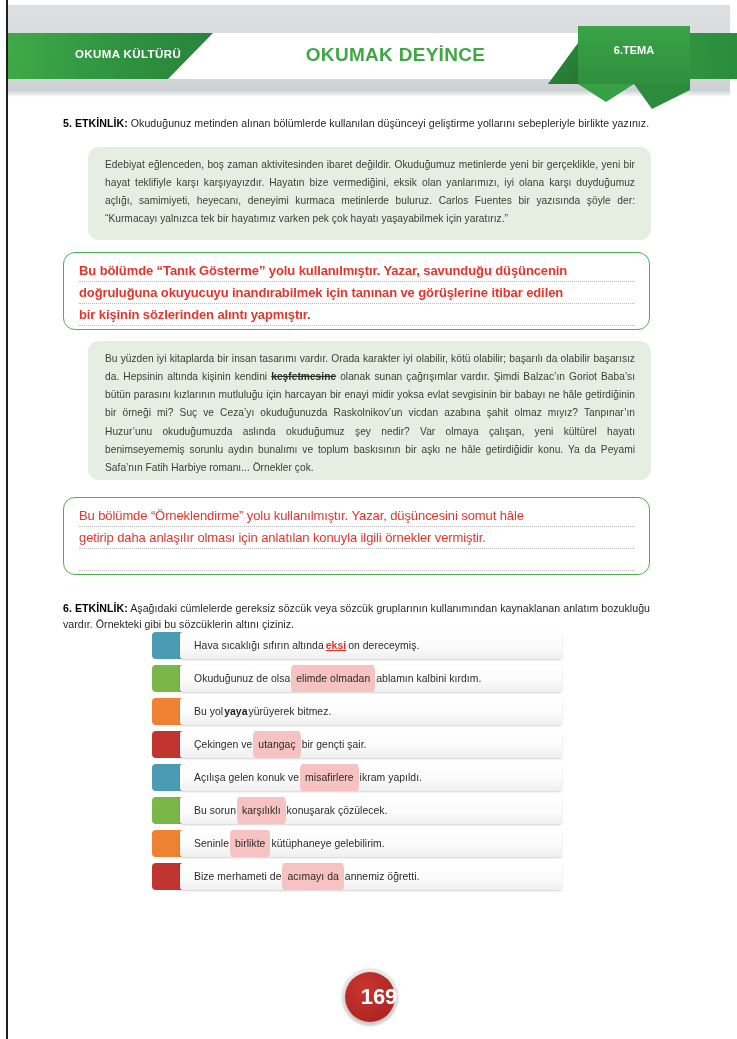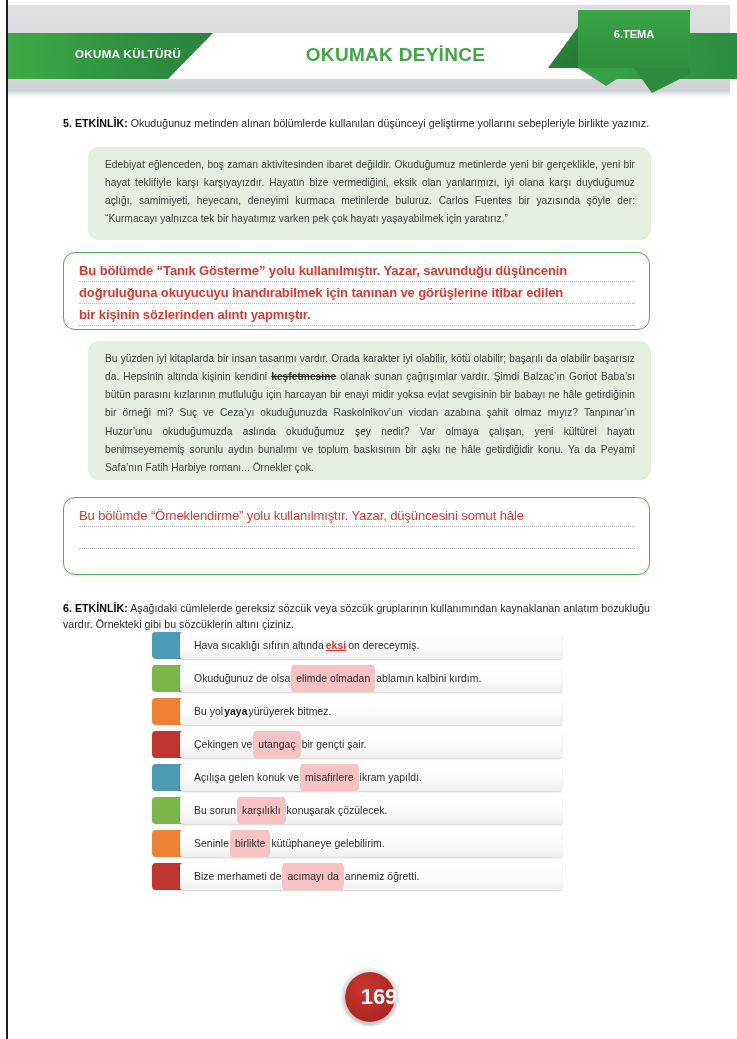--- a/index.html
+++ b/index.html
@@ -87,21 +87,21 @@
     font-weight: bold;
     color: #3fa845;
     letter-spacing: 0.3px;
     z-index: 6;
     padding-left: 27px;
   }
 
   
   .ribbon {
     position: absolute;
-    left: 548px; top: 10px;
+    left: 548px; top: 26px;
     width: 175px; height: 82px;
     z-index: 5;
   }
   .ribbon-main {
     position: absolute;
     left: 30px; top: 0;
     width: 112px; height: 58px;
     background: linear-gradient(180deg,#3aa346 0%,#2f8f3e 100%);
   }
   .ribbon-fold {
@@ -295,20 +295,21 @@
   <div class="answer-box" style="left:63px; top:252px; width:587px; height:78px;font-weight:bold;">
     <div class="answer-line">Bu bölümde “Tanık Gösterme” yolu kullanılmıştır. Yazar, savunduğu düşüncenin</div>
     <div class="answer-line">doğruluğuna okuyucuyu inandırabilmek için tanınan ve görüşlerine itibar edilen</div>
     <div class="answer-line">bir kişinin sözlerinden alıntı yapmıştır.</div>
   </div>
 
   <div class="mint-box" style="left:88px; top:341px; width:563px; height:139px;">Bu yüzden iyi kitaplarda bir insan tasarımı vardır. Orada karakter iyi olabilir, kötü olabilir; başarılı da olabilir başarısız da. Hepsinin altında kişinin kendini <span class="strike bolder">keşfetmesine</span> olanak sunan çağrışımlar vardır. Şimdi Balzac’ın Goriot Baba’sı bütün parasını kızlarının mutluluğu için harcayan bir enayi midir yoksa evlat sevgisinin bir babayı ne hâle getirdiğinin bir örneği mi? Suç ve Ceza’yı okuduğunuzda Raskolnikov’un vicdan azabına şahit olmaz mıyız? Tanpınar’ın Huzur’unu okuduğumuzda aslında okuduğumuz şey nedir? Var olmaya çalışan, yeni kültürel hayatı benimseyememiş sorunlu aydın bunalımı ve toplum baskısının bir aşkı ne hâle getirdiğidir konu. Ya da Peyami Safa’nın Fatih Harbiye romanı... Örnekler çok.</div>
 
   <div class="answer-box" style="left:63px; top:497px; width:587px; height:78px;">
     <div class="answer-line">Bu bölümde “Örneklendirme” yolu kullanılmıştır. Yazar, düşüncesini somut hâle</div>
+    <div class="answer-line">getirip daha anlaşılır olması için anlatılan konuyla ilgili örnekler vermiştir.</div>
     <div class="answer-line"></div>
   </div>
 
   <div class="etkinlik" style="left:63px; top:600px; width:615px;">
     <b>6. ETKİNLİK:</b><span> Aşağıdaki cümlelerde gereksiz sözcük veya sözcük gruplarının kullanımından kaynaklanan anlatım bozukluğu vardır. Örnekteki gibi bu sözcüklerin altını çiziniz.</span>
   </div>
 
   <div class="sent-list" id="sentence-list">
       <div class="sent-row">
         <div class="sent-tab" style="background: rgb(74, 156, 181);"></div>

